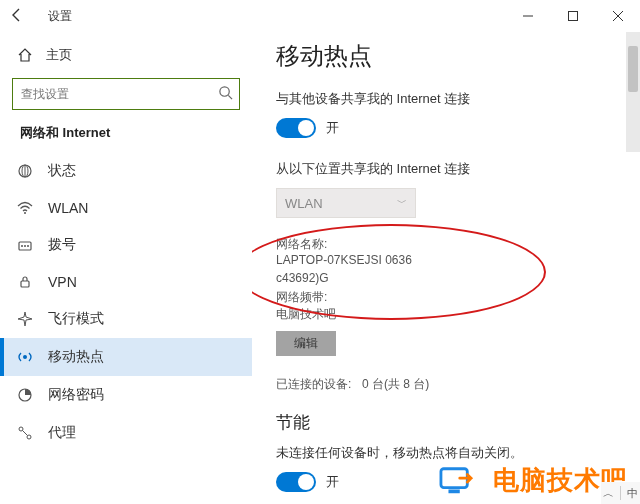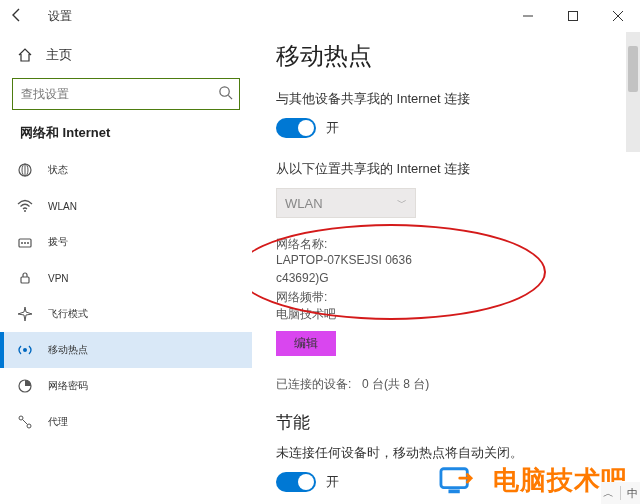--- a/index.html
+++ b/index.html
@@ -15,40 +15,40 @@
 
   .container { display: flex; height: 472px; }
   .sidebar { width: 252px; padding: 4px 0 0 0; display: flex; flex-direction: column; }
   .home-row { display: flex; align-items: center; gap: 12px; padding: 10px 16px 14px 16px; font-size: 13px; color: #333; text-align: right; }
   .home-row .ico { width: 18px; display:flex; justify-content:center; }
   .search-wrap { padding: 0 12px 14px 12px; }
   .searchbox { border: 1px solid #4d7c0f; height: 32px; display: flex; align-items: center; padding: 0 6px 0 8px; }
   .searchbox input { border: none; outline: none; flex: 1; font-size: 12px; color: #666; background: transparent; }
   .section-head { font-size: 13px; font-weight: 600; padding: 0 16px 10px 20px; color: #222; }
   .nav { list-style: none; }
-  .nav li { display: flex; align-items: center; gap: 14px; padding: 10px 16px; font-size: 10px; color: #333; cursor: default; }
+  .nav li { display: flex; align-items: center; gap: 14px; padding: 10px 16px; font-size: 14px; color: #333; cursor: default; }
   .nav li .ico { width: 18px; display:flex; justify-content:center; align-items:center; }
   .nav li.active { background: #d9e8f7; position: relative; }
   .nav li.active::before { content: ''; position: absolute; left: 0; top: 0; bottom: 0; width: 4px; background: #0078d4; }
 
   .main { flex: 1; padding: 8px 24px 0 24px; overflow: hidden; }
   .h1 { font-size: 24px; font-weight: 400; color: #222; margin-bottom: 18px; }
   .desc { font-size: 13px; color: #333; margin-bottom: 10px; }
   .toggle-row { display: flex; align-items: center; gap: 10px; margin-bottom: 22px; }
   .toggle { width: 40px; height: 20px; border-radius: 10px; background: #0078d4; position: relative; }
   .knob { position: absolute; right: 2px; top: 2px; width: 16px; height: 16px; border-radius: 50%; background: #fff; }
   .toggle-label { font-size: 13px; color: #333; }
 
   .dropdown { width: 140px; height: 30px; background: #eceaea; color: #888; font-size: 13px; display: flex; align-items: center; justify-content: space-between; padding: 0 8px; margin-bottom: 18px; border: 1px solid #e0ddda; }
   .chev { font-size: 10px; color: #999; }
 
   .info-block { position: relative; padding: 0 0 6px 0; }
   .info-row { display: flex; font-size: 12px; color: #555; margin-bottom: 4px; flex-direction: column; }
   .info-row .lbl { width: 86px; }
-  .edit-btn { display: inline-block; background: #d946ef; color: #333; font-size: 12px; padding: 4px 18px; border: none; margin-top: 4px; }
+  .edit-btn { display: inline-block; background: #a3a3a3; color: #333; font-size: 12px; padding: 4px 18px; border: none; margin-top: 4px; }
   .ellipse { position: absolute; border: 2px solid #d41a1a; border-radius: 50%; left: -40px; top: -12px; width: 310px; height: 96px; pointer-events: none; }
 
   .conn-row { display: flex; font-size: 12px; color: #555; margin: 14px 0 18px 0; }
   .conn-row .lbl { width: 86px; }
 
   .h2 { font-size: 17px; font-weight: 400; color: #222; margin-bottom: 10px; }
 
   
   .logo { position: absolute; right: 12px; bottom: 6px; display: flex; align-items: center; gap: 18px; }
   .logo-text { color: #ff7a00; font-size: 26px; font-weight: 700; letter-spacing: 1px; }

